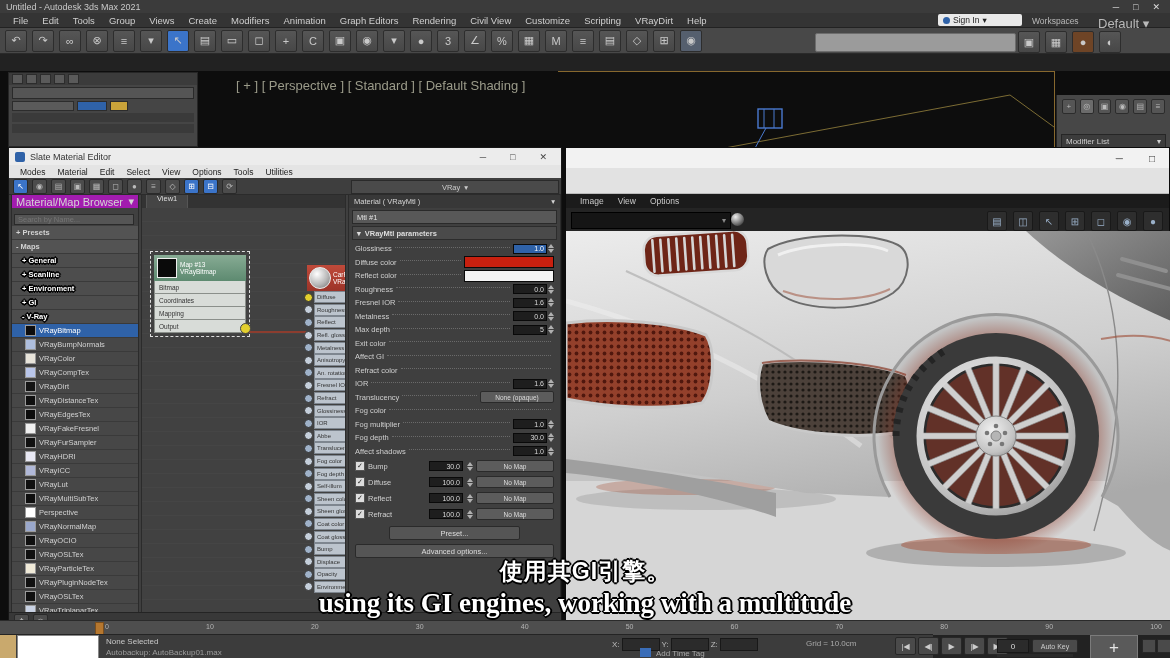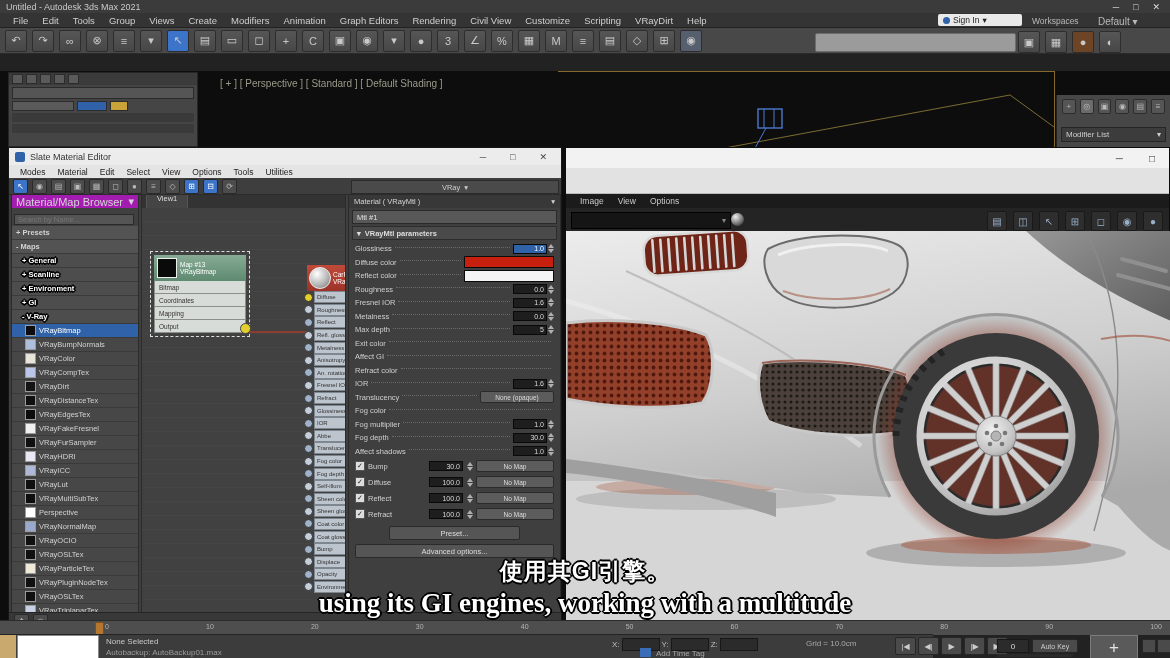--- a/index.html
+++ b/index.html
@@ -10,42 +10,42 @@
   .titlebar{left:0;top:0;width:1170px;height:13px;background:#3b3b3b;font-size:9px;color:#c9c9c9;
             display:flex;align-items:center;padding-left:6px;box-sizing:border-box}
   .winctl{margin-left:auto;display:flex;gap:14px;padding-right:10px;font-size:9px;color:#ddd}
   .menubar{left:0;top:13px;width:1170px;height:15px;background:#343434;border-bottom:1px solid #222;
            display:flex;align-items:center;gap:0;font-size:9.5px;color:#cfcfcf;padding-left:6px;box-sizing:border-box}
   .menubar span.mi{padding:0 7px;cursor:default}
   .signin{position:absolute;left:938px;top:1px;width:74px;height:12px;background:#e9e9e9;border-radius:2px;
           color:#222;font-size:8.5px;display:flex;align-items:center;gap:3px;padding:0 5px}
   .avatar{width:7px;height:7px;border-radius:50%;background:#2f62a8}
   .wslabel{position:absolute;left:1032px;top:3px;font-size:8.5px;color:#b9b9b9}
-  .wsvalue{position:absolute;left:1098px;top:3px;font-size:10px;color:#b9b9b9}
+  .wsvalue{position:absolute;left:1098px;top:3px;font-size:13px;color:#b9b9b9}
   .toolbar{left:0;top:28px;width:1170px;height:26px;background:#484848;border-bottom:1px solid #2a2a2a;
            display:flex;align-items:center;gap:5px;padding-left:5px;box-sizing:border-box}
   .ibox{width:20px;height:20px;background:linear-gradient(#565656,#474747);border:1px solid #2d2d2d;border-radius:2px;
         color:#c9c9c9;font-size:11px;display:flex;align-items:center;justify-content:center;flex:none}
   .tfield{position:absolute;left:815px;top:33px;width:195px;height:15px;background:#9b9b9b;border:1px solid #6d6d6d;
           border-radius:2px}
   .ribbon{left:0;top:54px;width:1170px;height:17px;background:#3a3a3a;border-bottom:1px solid #232323;
           display:flex;align-items:center;gap:4px;font-size:9px;color:#c3c3c3;padding-left:38px;box-sizing:border-box}
   .rtab{padding:1px 10px;border-radius:2px}
   .rtab.active-tab{background:#2d2d2d;border:1px solid #555}
   
   .viewport{left:0;top:71px;width:1170px;height:551px;background:#0d0d0d}
-  .vplabel{left:220px;top:78px;font-size:10px;color:#9b9b8a}
+  .vplabel{left:236px;top:78px;font-size:13px;color:#9b9b8a}
   .sexpl{left:8px;top:72px;width:190px;height:75px;background:#454545;border:1px solid #262626;box-sizing:border-box}
   .sexpl .hdr{height:12px;background:#3b3b3b;display:flex;gap:3px;align-items:center;padding:0 3px}
   .mic{width:9px;height:8px;background:#5a5a5a;border:1px solid #2c2c2c}
   .cpanel{left:1056px;top:95px;width:114px;height:105px;background:#474747;border-left:1px solid #222;box-sizing:border-box}
   .cptabs{display:flex;gap:4px;padding:4px 5px}
   .cpt{width:13px;height:13px;background:#555;border:1px solid #2c2c2c;border-radius:2px;font-size:8px;color:#bbb;
        display:flex;align-items:center;justify-content:center}
-  .modlist{margin:9px 4px;height:13px;background:#3c3c3c;border:1px solid #262626;font-size:8px;color:#cfcfcf;
+  .modlist{margin:16px 4px;height:13px;background:#3c3c3c;border:1px solid #262626;font-size:8px;color:#cfcfcf;
            display:flex;align-items:center;justify-content:space-between;padding:0 4px}
   .stackbox{margin:2px 4px;height:52px;background:#303030;border:1px solid #242424}
   
   .sme{left:8px;top:147px;width:554px;height:483px;background:#3f3f3f;border:1px solid #161616;box-sizing:border-box;z-index:30}
   .sme-title{height:17px;background:#ececec;display:flex;align-items:center;gap:5px;padding:0 6px;font-size:9px;color:#333}
   .sme-title .appico{width:10px;height:10px;background:#2f62a8;border-radius:2px}
   .sme-title .ctl{margin-left:auto;display:flex;gap:24px;color:#444;font-size:9px;padding-right:8px}
   .sme-menu{height:13px;background:#e4e4e4;display:flex;gap:2px;align-items:center;font-size:8.5px;color:#222;padding:0 6px}
   .sme-menu span{padding:0 5px}
   .sme-tools{height:16px;background:#3e3e3e;border-bottom:1px solid #2a2a2a;display:flex;gap:4px;align-items:center;padding:0 4px;position:relative}

